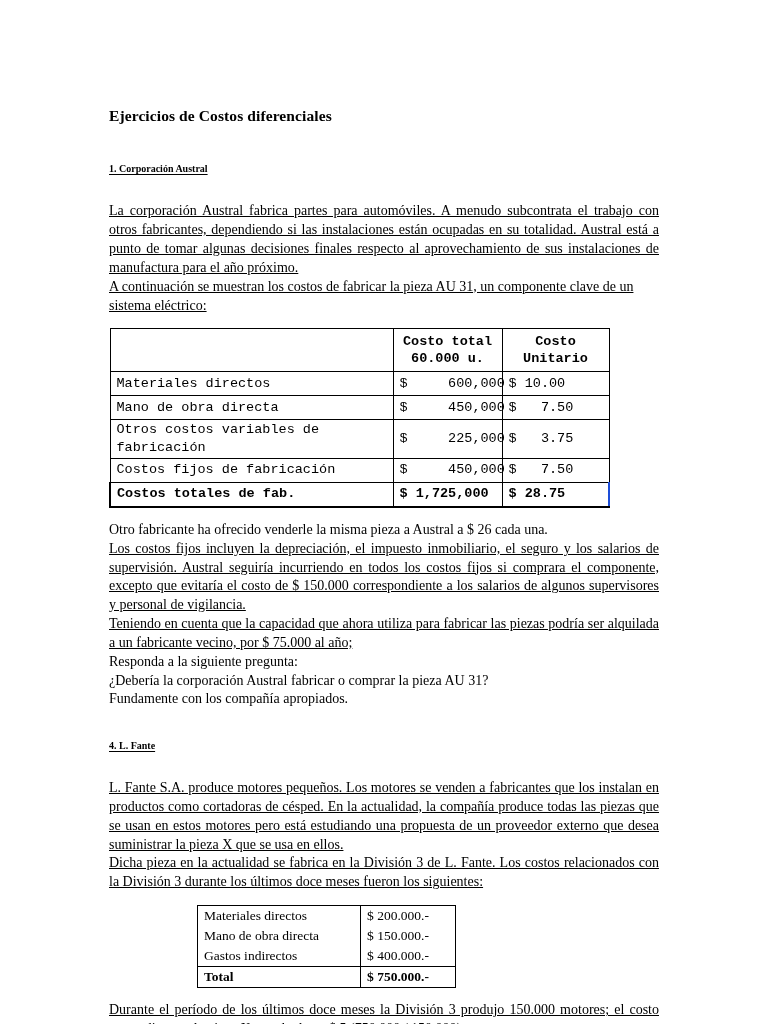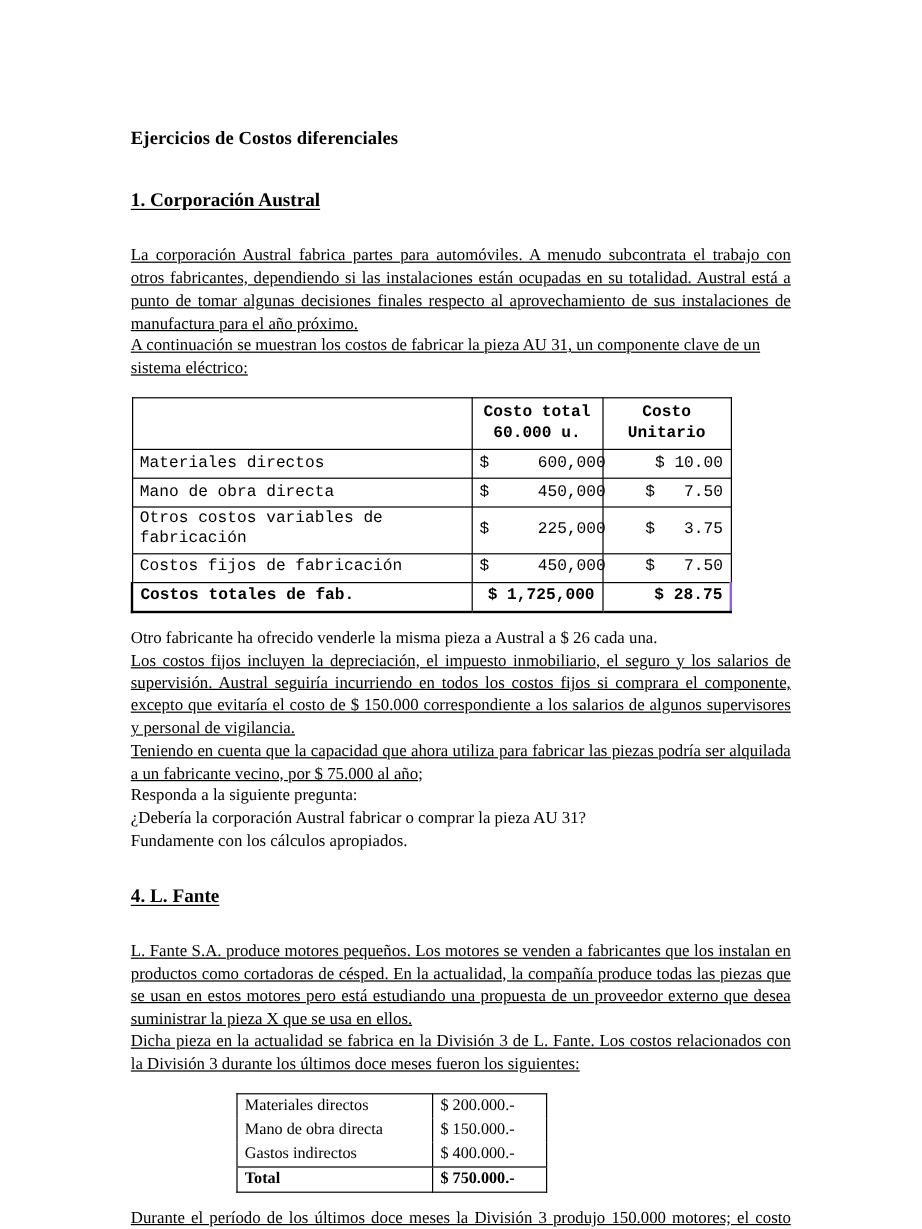--- a/index.html
+++ b/index.html
@@ -28,21 +28,21 @@
 
   .doc-title {
     font-size: 15.5px;
     font-weight: bold;
     line-height: 1.25;
     margin: 0;
     letter-spacing: 0.1px;
   }
 
   .section-heading {
-    font-size: 16px;
+    font-size: 10px;
     font-weight: bold;
     text-decoration: underline;
     text-underline-offset: 2px;
     margin: 0;
     display: inline-block;
     line-height: 1.3;
   }
   .heading-wrap {
     margin: 0;
     padding: 0;
@@ -93,30 +93,30 @@
   .table1 thead th {
     text-align: center;
     font-weight: bold;
     height: 36px;
     padding-top: 3px;
     padding-bottom: 3px;
   }
   .table1 thead th.blank { border-bottom: 1px solid #000; }
   .table1 tbody td { height: 20px; }
   .table1 .num {
-    text-align: right;
+    text-align: left;
     white-space: pre;
   }
   .table1 tr.total td {
     font-weight: bold;
     border-top: 1px solid #000;
     border-bottom: 2px solid #000;
   }
   .table1 tr.total td:first-child { border-left: 2px solid #000; }
-  .table1 tr.total td:last-child { border-right: 2px solid #8b5cf6; }
+  .table1 tr.total td:last-child { border-right: 2px solid #1d4ed8; }
   .table1 tr.total { }
 
   
   .table2-wrap {
     padding-left: 88px;
   }
   .table2 {
     border-collapse: collapse;
     width: 258px;
     table-layout: fixed;
@@ -208,21 +208,21 @@
       </tbody>
     </table>
 
     <div class="spacer-sm"></div>
 
     <p class="line">Otro fabricante ha ofrecido venderle la misma pieza a Austral a $ 26 cada una.</p>
     <p class="para">Los costos fijos incluyen la depreciación, el impuesto inmobiliario, el seguro y los salarios de supervisión. Austral seguiría incurriendo en todos los costos fijos si comprara el componente, excepto que evitaría el costo de $ 150.000 correspondiente a los salarios de algunos supervisores y personal de vigilancia.</p>
     <p class="para">Teniendo en cuenta que la capacidad que ahora utiliza para fabricar las piezas podría ser alquilada a un fabricante vecino, por $ 75.000 al año;</p>
     <p class="line">Responda a la siguiente pregunta:</p>
     <p class="line">¿Debería la corporación Austral fabricar o comprar la pieza AU 31?</p>
-    <p class="line">Fundamente con los cálculos apropiados.</p>
+    <p class="line">Fundamente con los compañía apropiados.</p>
 
     <div class="spacer-md"></div>
 
     <div class="heading-wrap">
       <span class="section-heading">4. L. Fante</span>
     </div>
 
     <div class="spacer-md"></div>
 
     <p class="para">L. Fante S.A. produce motores pequeños. Los motores se venden a fabricantes que los instalan en productos como cortadoras de césped. En la actualidad, la compañía produce todas las piezas que se usan en estos motores pero está estudiando una propuesta de un proveedor externo que desea suministrar la pieza X que se usa en ellos.</p>

